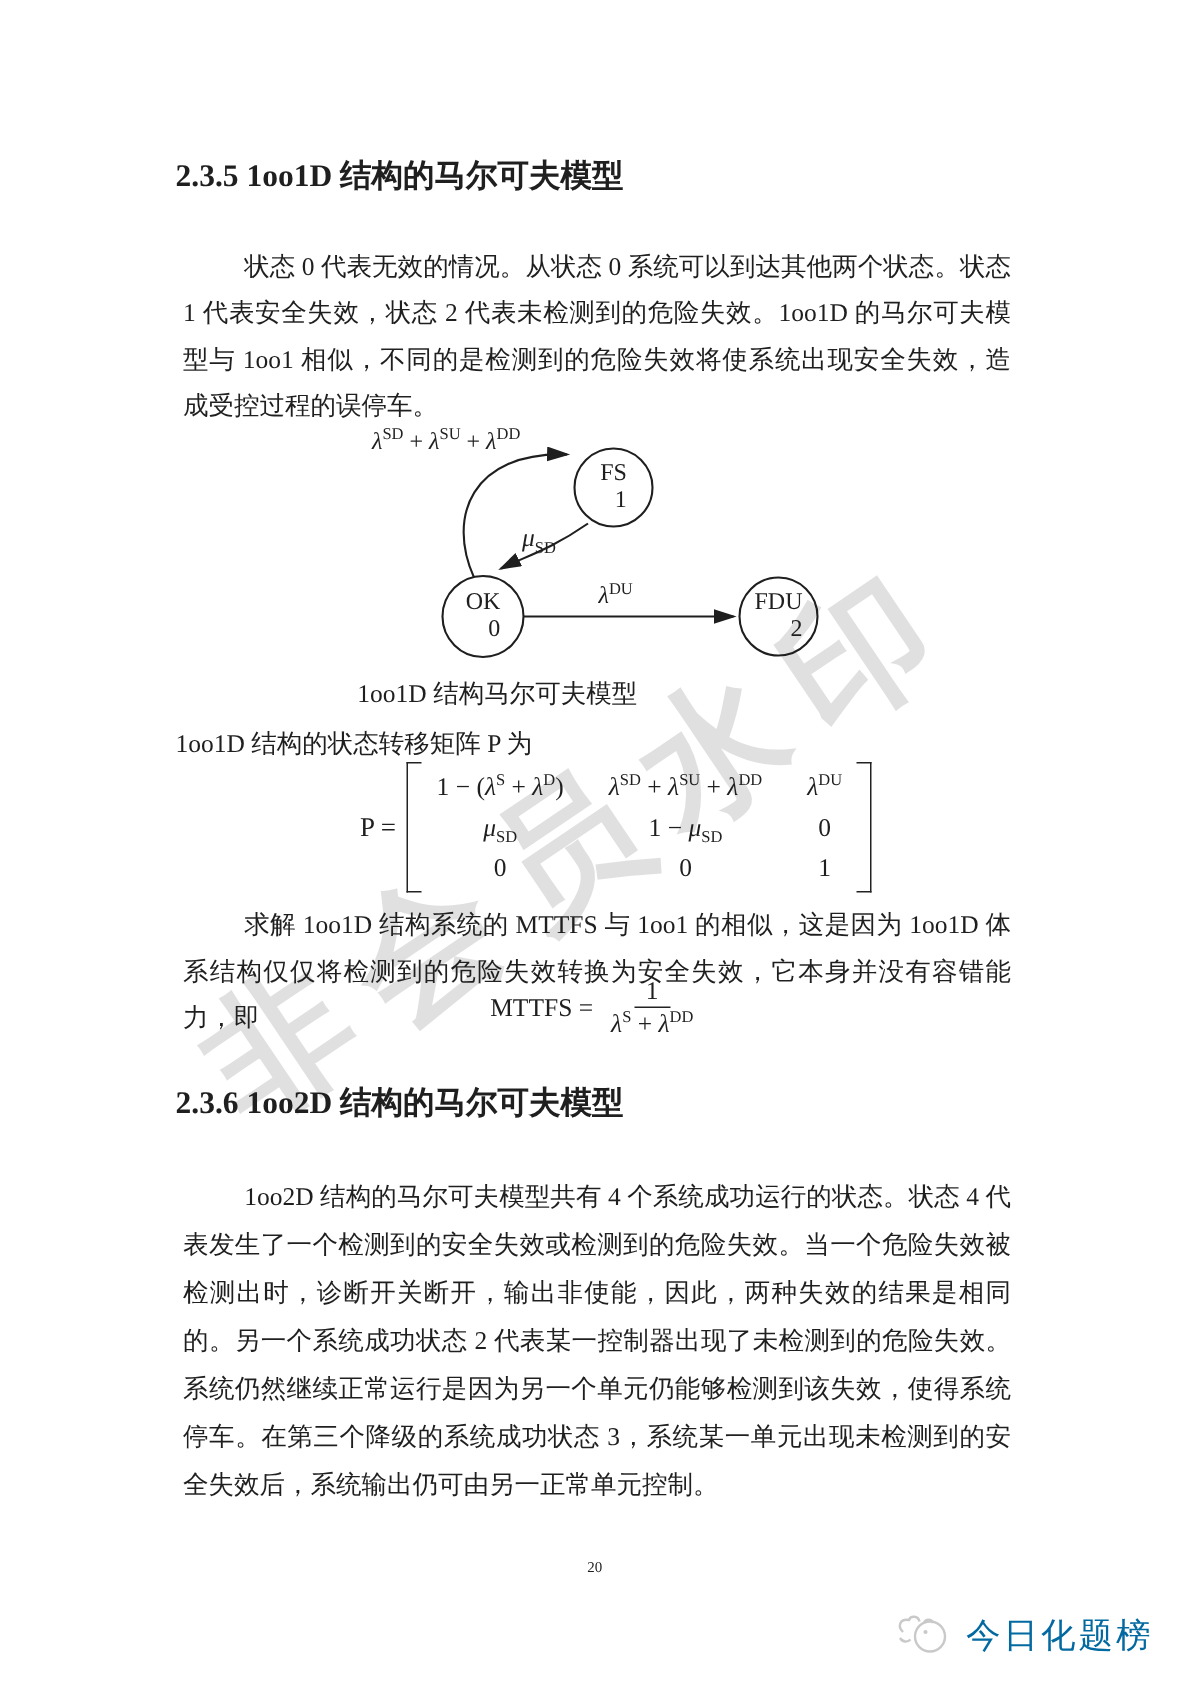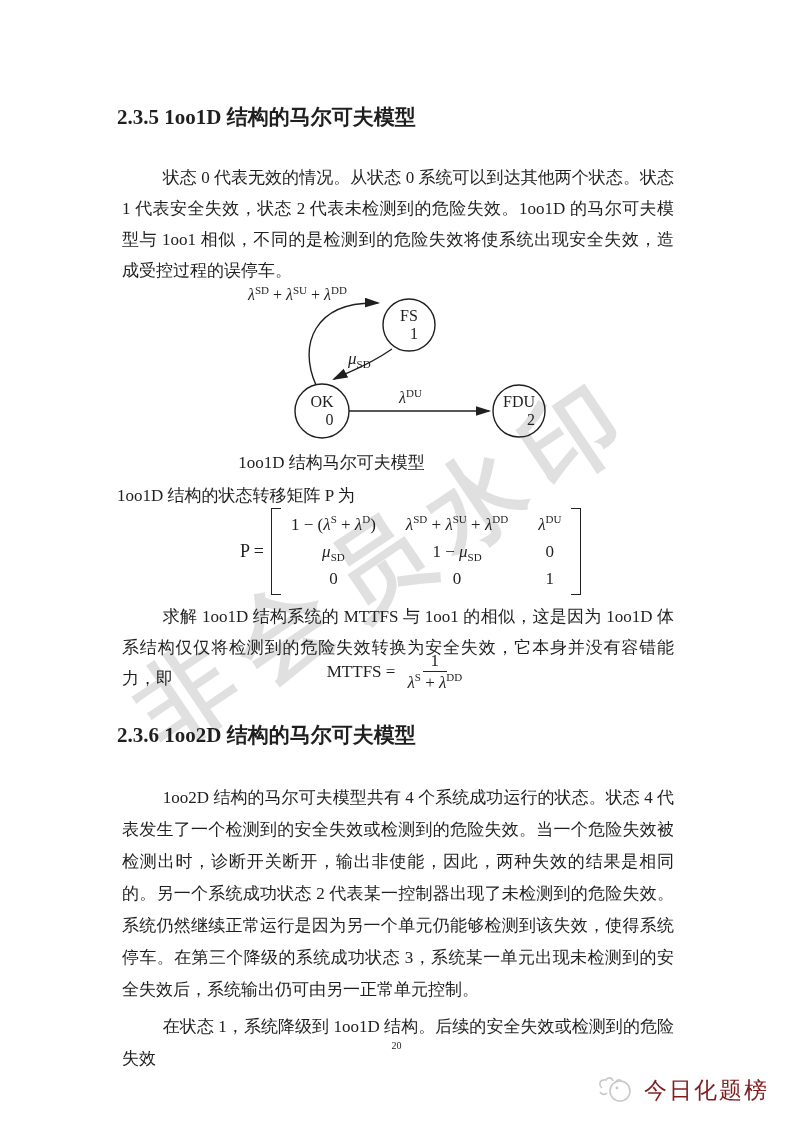--- a/index.html
+++ b/index.html
@@ -77,21 +77,21 @@
     text-align:center;font-size:10px;
   }
   .brand{
     position:absolute;right:24px;top:1074px;
     display:flex;align-items:center;gap:6px;
     color:#c6c6c6;
   }
   .brand-text{
     font-size:23px;letter-spacing:2px;
     font-family:"Liberation Sans","DejaVu Sans",sans-serif;
-    color:#7f1d1d;
+    color:#0369a1;
   }
 </style>
 </head>
 <body>
 
 <div class="page">
 
   <div class="watermark">非会员水印</div>
 
   <div class="content">
@@ -169,21 +169,20 @@
       <span class="frac">
         <span class="num">1</span>
         <span class="den"><i>λ</i><sup>S</sup> + <i>λ</i><sup>DD</sup></span>
       </span>
     </div>
 
     <div class="h-sec" style="top:721px;">2.3.6 1oo2D 结构的马尔可夫模型</div>
 
     <div class="para" style="top:777px;line-height:32px;">
       <p>1oo2D 结构的马尔可夫模型共有 4 个系统成功运行的状态。状态 4 代表发生了一个检测到的安全失效或检测到的危险失效。当一个危险失效被检测出时，诊断开关断开，输出非使能，因此，两种失效的结果是相同的。另一个系统成功状态 2 代表某一控制器出现了未检测到的危险失效。系统仍然继续正常运行是因为另一个单元仍能够检测到该失效，使得系统停车。在第三个降级的系统成功状态 3，系统某一单元出现未检测到的安全失效后，系统输出仍可由另一正常单元控制。</p>
-      <p>在状态 1，系统降级到 1oo1D 结构。后续的安全失效或检测到的危险失效</p>
     </div>
 
     <div class="page-number">20</div>
 
     <div class="brand">
       <svg width="42" height="32" viewBox="0 0 42 32">
         <g fill="none" stroke="#c9c9c9" stroke-width="1.6">
           <path d="M6 14 C 2 10, 4 5, 10 6 C 11 3, 16 3, 17 7"></path>
           <path d="M4 18 C 6 21, 9 21, 11 19"></path>
           <circle cx="24" cy="17" r="10"></circle>

